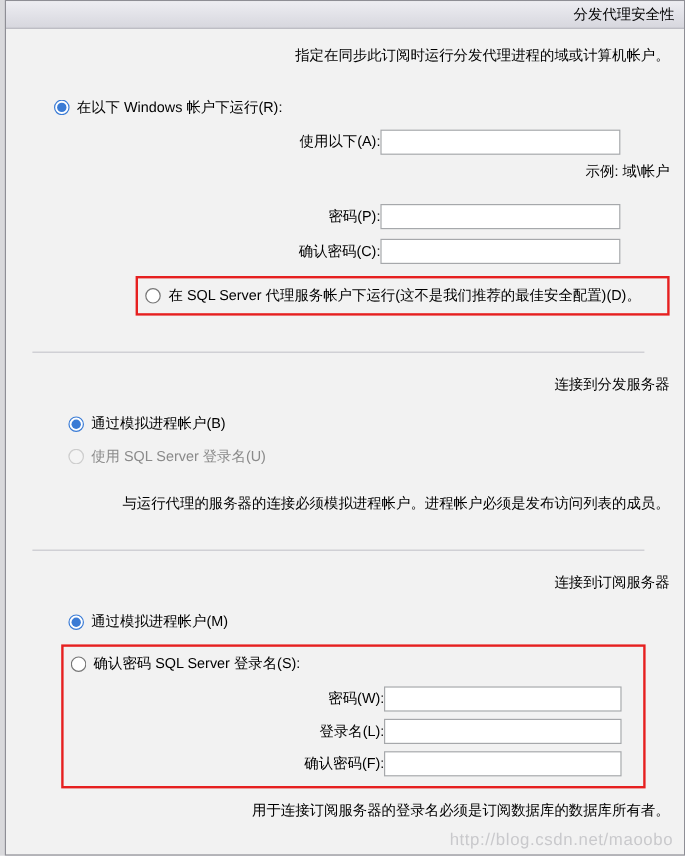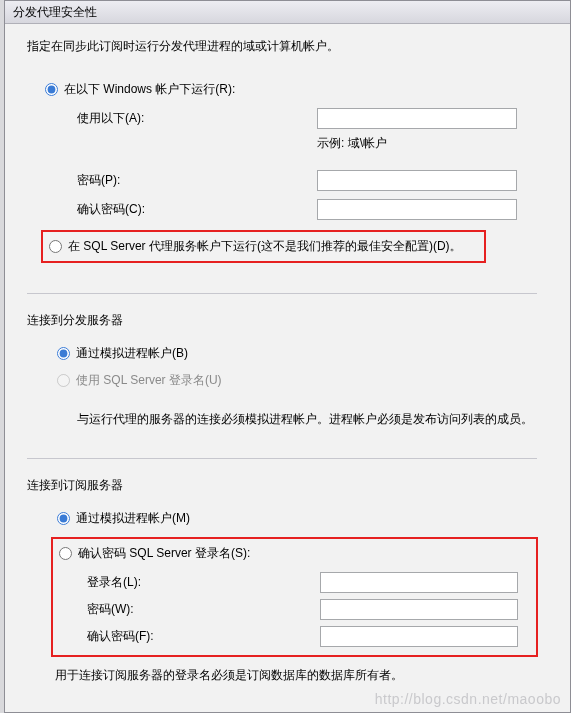--- a/index.html
+++ b/index.html
@@ -1,15 +1,15 @@
 <!DOCTYPE html>
 <html><head>
   <meta charset="utf-8">
   <style>
-    * { box-sizing: border-box; margin: 0; padding: 0; }
+    * { box-sizing: border-box; margin: 0; padding: 0; text-align: right; }
     body {
       width: 571px;
       height: 713px;
       background: #d9d9dc;
       font-family: "Microsoft YaHei", SimSun, Arial, sans-serif;
       font-size: 12px;
       color: #000;
       overflow: hidden;
       position: relative;
     }
@@ -182,26 +182,26 @@
         <input type="radio" name="g3" checked="" style="">
         <label>通过模拟进程帐户(M)</label>
       </div>
 
       <div class="box3">
         <div class="radio-row">
           <input type="radio" name="g3" style="">
           <label>确认密码 SQL Server 登录名(S):</label>
         </div>
         <div class="field-row">
+          <span class="lbl">密码(W):</span>
+          <input type="password" style="">
+        </div>
+        <div class="field-row">
           <span class="lbl">登录名(L):</span>
           <input type="text" style="">
-        </div>
-        <div class="field-row">
-          <span class="lbl">密码(W):</span>
-          <input type="password" style="">
         </div>
         <div class="field-row" style="margin-bottom:2px;">
           <span class="lbl">确认密码(F):</span>
           <input type="password" style="">
         </div>
       </div>
 
       <div class="footer-note">用于连接订阅服务器的登录名必须是订阅数据库的数据库所有者。</div>
     </div>
 

